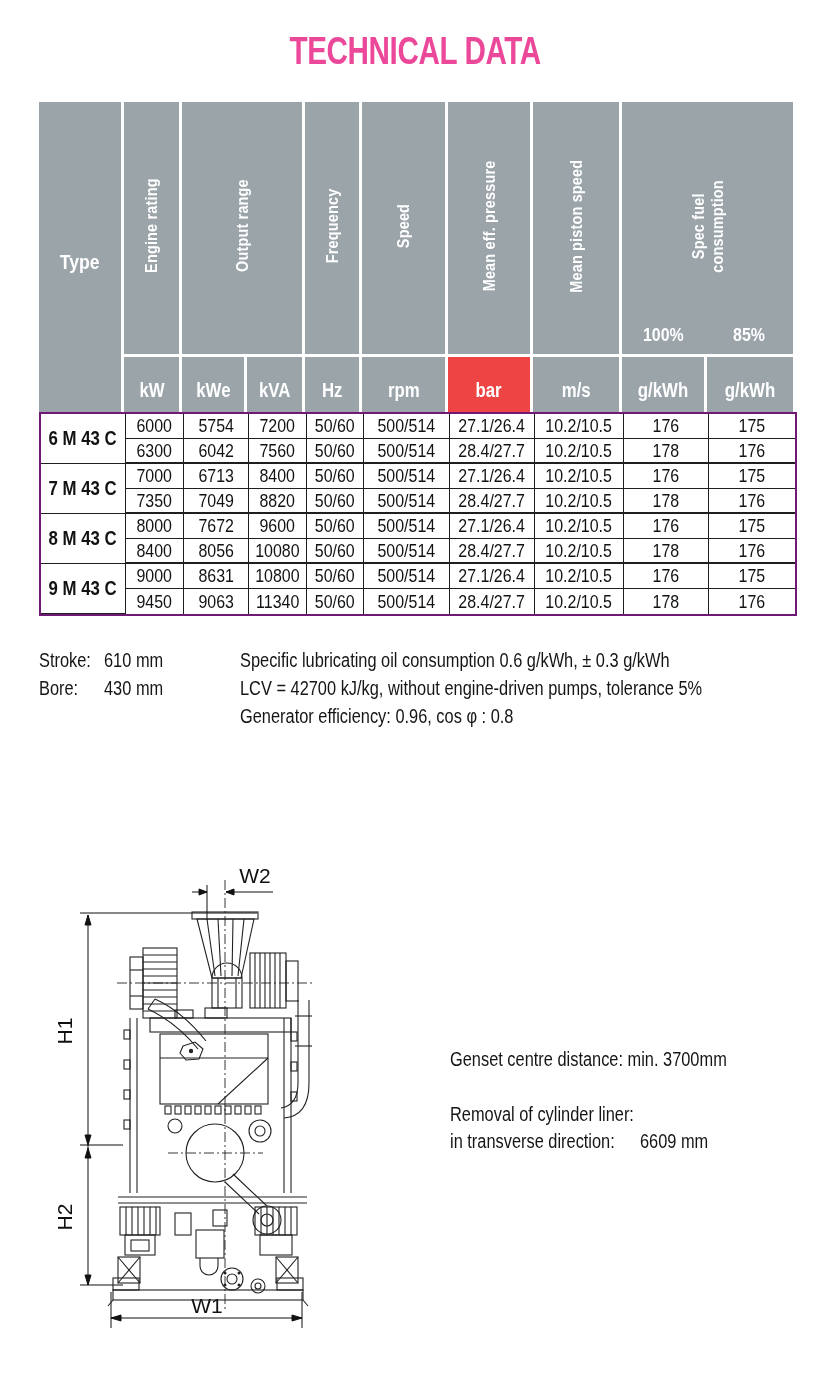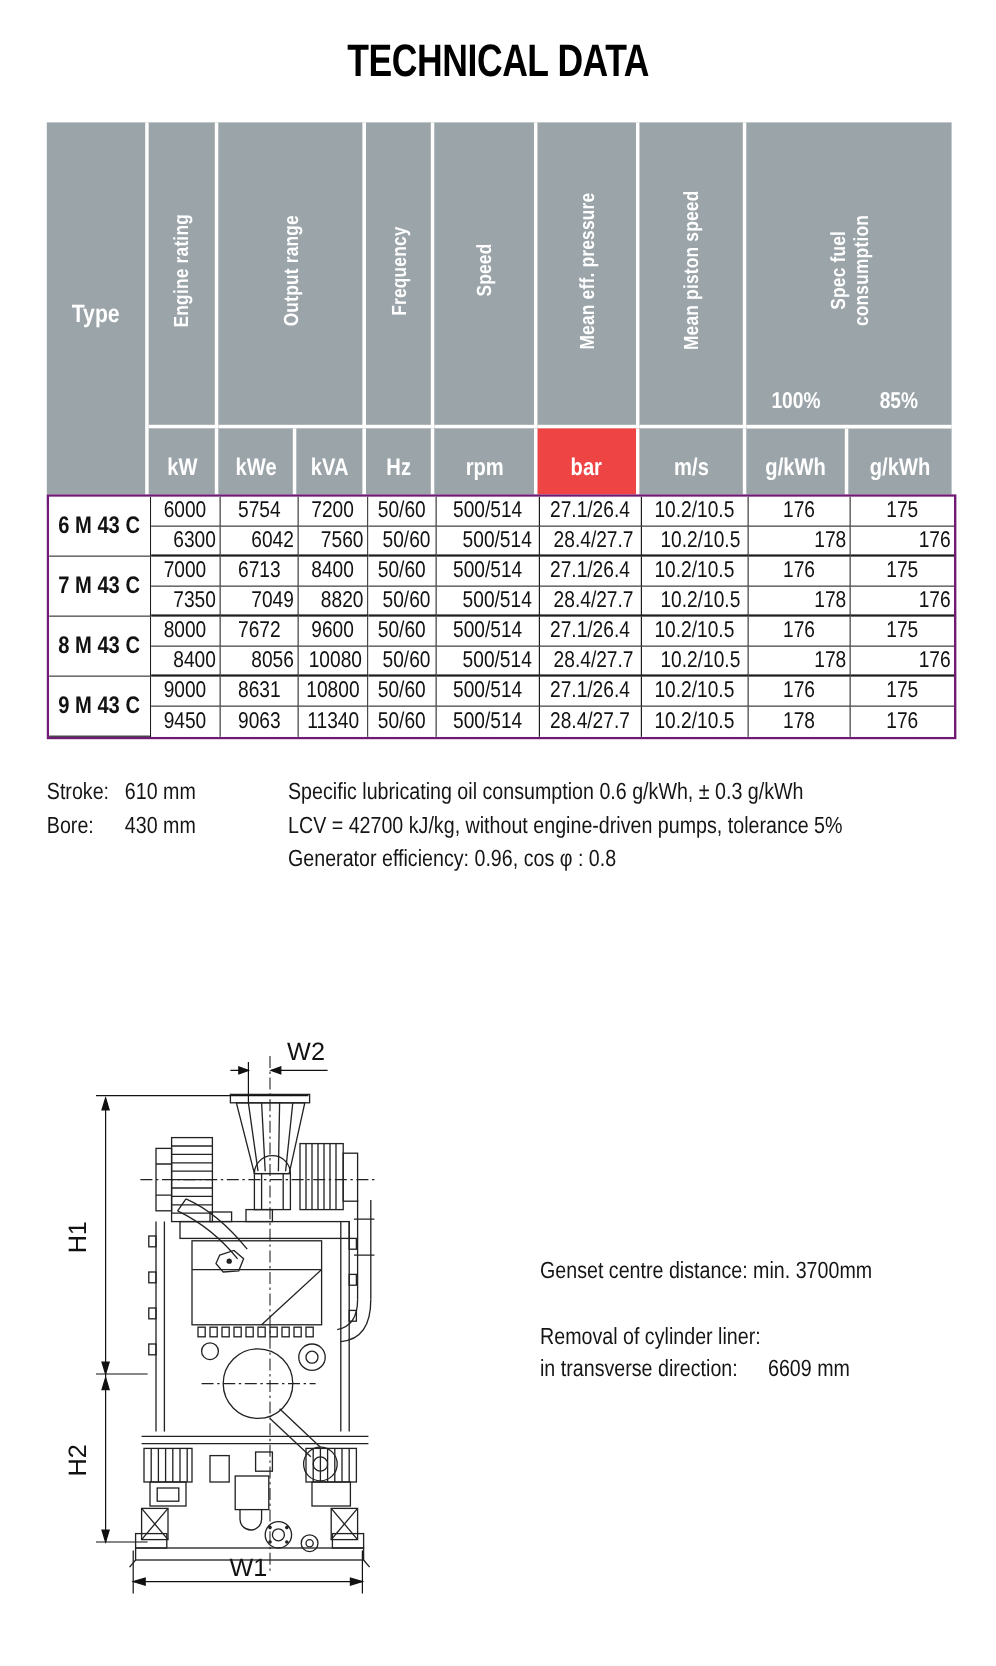--- a/index.html
+++ b/index.html
@@ -1,20 +1,20 @@
 <!DOCTYPE html>
 <html><head>
 <meta charset="utf-8">
 <style>
   html,body{margin:0;padding:0;background:#fff;}
   .page{position:relative;width:830px;height:1388px;background:#ffffff;overflow:hidden;
         font-family:"Liberation Sans",sans-serif;color:#121212;}
   .cx{display:inline-block;transform:scaleX(0.84);transform-origin:50% 50%;white-space:nowrap;}
   .title{position:absolute;top:30px;left:0;width:830px;text-align:center;
-         font-size:38px;font-weight:bold;letter-spacing:-0.5px;color:#000000;}
+         font-size:38px;font-weight:bold;letter-spacing:-0.5px;color:#ec4899;}
   .title .cx{transform:scaleX(0.78);}
 
   
   table{border-collapse:separate;border-spacing:0;table-layout:fixed;}
   td{box-sizing:border-box;padding:0;}
   .hdrtab{position:absolute;left:39px;top:102px;width:754px;}
   .hdrtab td{background:#9aa4a9;color:#fff;text-align:center;vertical-align:middle;}
   .hdrtab td.hr{border-right:3px solid #fff;}
   .hdrtab tr.r1 td{height:255px;border-bottom:3px solid #fff;}
   .hdrtab td.typeh{border-bottom:none;font-weight:bold;font-size:21px;}
@@ -24,21 +24,21 @@
   .specfuel{position:relative;}
   .pctrow{position:absolute;bottom:8px;left:0;width:100%;display:flex;font-weight:bold;font-size:19px;}
   .pctrow .p1{width:85px;text-align:center;}
   .pctrow .p2{width:89px;text-align:center;}
 
   
   .bodytab{position:absolute;left:39px;top:412px;width:754px;border:2px solid #701a75;background:#fff;}
   .bodytab td{height:25px;text-align:center;vertical-align:middle;font-size:19px;color:#121212;
               border-right:1px solid #1f1f1f;border-bottom:1px solid #1f1f1f;background:#fff;}
   .bodytab td.last{border-right:none;}
-  .bodytab tr.ge td{border-bottom:2px solid #1f1f1f;text-align:right;}
+  .bodytab tr.ge td{border-bottom:2px solid #1f1f1f;}
   .bodytab tr.end td{border-bottom:none;}
   .bodytab td.typec{font-weight:bold;font-size:20px;}
 
   
   .notes{position:absolute;top:646px;font-size:19.5px;line-height:28px;color:#151515;}
   .nl{left:39px;}
   .nv{left:104px;}
   .nr{left:240px;}
   .notes .cx{transform:scaleX(0.84);transform-origin:0 50%;display:block;}
 

